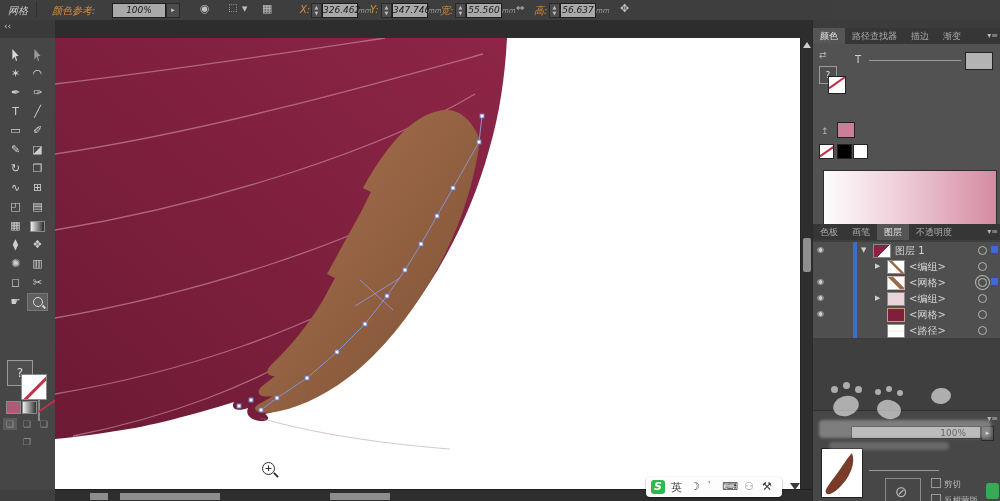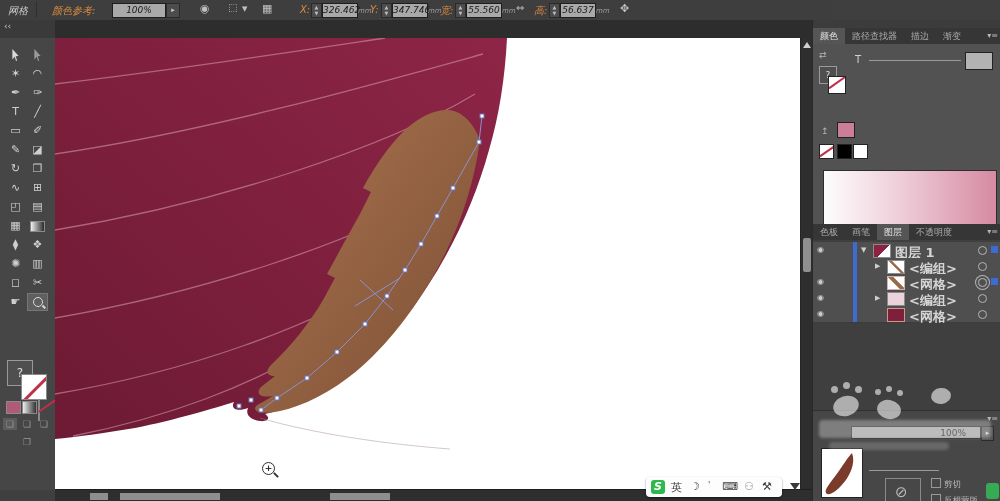--- a/index.html
+++ b/index.html
@@ -78,21 +78,21 @@
         background:#c03049;transform:rotate(-35deg);}
   .grad-bar{position:absolute;left:10px;top:126px;width:172px;height:60px;border:1px solid #2e2e2e;
         background:linear-gradient(90deg,#fdfdfd 0%,#eecdd8 45%,#d68aa2 100%);}
   
   #layerspanel{left:0;top:204px;width:188px;height:188px;background:#3f3f3f;}
   .lrow{position:absolute;left:0;width:188px;height:16px;background:#4f4f4f;border-bottom:1px solid #3c3c3c;}
   .lrow .eye{position:absolute;left:4px;top:3px;font-size:8px;color:#cfcfcf;}
   .lrow .cbar{position:absolute;left:40px;top:0;width:4px;height:16px;background:#3d6bd2;}
   .lrow .tri{position:absolute;top:4px;font-size:7px;color:#cfcfcf;}
   .lrow .thumb{position:absolute;top:2px;width:16px;height:12px;border:1px solid #8a8a8a;background:#fff;}
-  .lrow .lname{position:absolute;top:2px;font-size:13px;color:#d5d5d5;white-space:nowrap;font-weight:bold;}
+  .lrow .lname{position:absolute;top:2px;font-size:10px;color:#d5d5d5;white-space:nowrap;}
   .lrow .target{position:absolute;right:14px;top:4px;width:7px;height:7px;border:1px solid #b5b5b5;border-radius:50%;}
   .lrow .selsq{position:absolute;right:3px;top:4px;width:7px;height:7px;background:#3d6bd2;}
   .lfooter{position:absolute;left:0;top:170px;width:188px;height:18px;background:#454545;border-top:1px solid #303030;}
   .lfooter .cnt{position:absolute;left:5px;top:4px;font-size:8.5px;color:#c3c3c3;white-space:nowrap;}
   .lficon{position:absolute;top:3px;color:#a8a8a8;font-size:10px;}
   
   #transpanel{left:0;top:392px;width:188px;height:89px;background:#474747;}
   .tp-field{position:absolute;left:38px;top:14px;width:130px;height:13px;background:#9f9f9f;
         border:1px solid #2a2a2a;color:#222;font-size:9px;line-height:13px;text-align:right;padding-right:14px;box-sizing:border-box;}
   .tp-arrow{position:absolute;left:168px;top:14px;width:11px;height:13px;background:#565656;border:1px solid #2a2a2a;
@@ -345,20 +345,26 @@
         <span class="lname" style="left:96px">&lt;编组&gt;</span>
         <span class="target"></span>
       </div>
       <div class="lrow" style="top:66px">
         <span class="eye">◉</span>
         <span class="cbar"></span>
         <span class="thumb" style="left:74px;border-color:#c98;background:#7e1f3c"></span>
         <span class="lname" style="left:96px">&lt;网格&gt;</span>
         <span class="target"></span>
       </div>
+      <div class="lrow" style="top:82px">
+        <span class="cbar"></span>
+        <span class="thumb" style="left:74px;background:linear-gradient(180deg,#fff 45%,#bbb 50%,#fff 55%)"></span>
+        <span class="lname" style="left:96px">&lt;路径&gt;</span>
+        <span class="target"></span>
+      </div>
       <div class="lfooter">
         <span class="cnt">1 个图层</span>
         <span class="lficon" style="left:72px">⊕</span>
         <span class="lficon" style="left:96px">◨</span>
         <span class="lficon" style="left:120px">❏</span>
         <span class="lficon" style="left:142px">▣</span>
         <span class="lficon" style="left:164px">▯</span>
       </div>
     </div>
 

